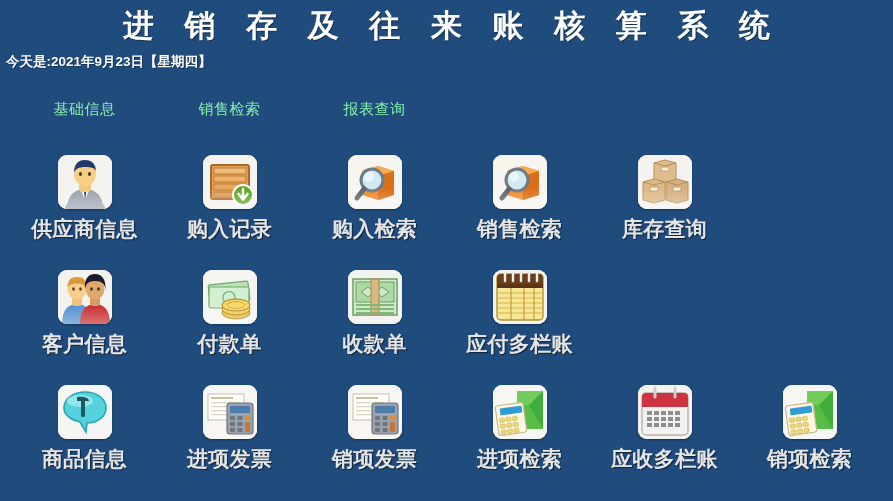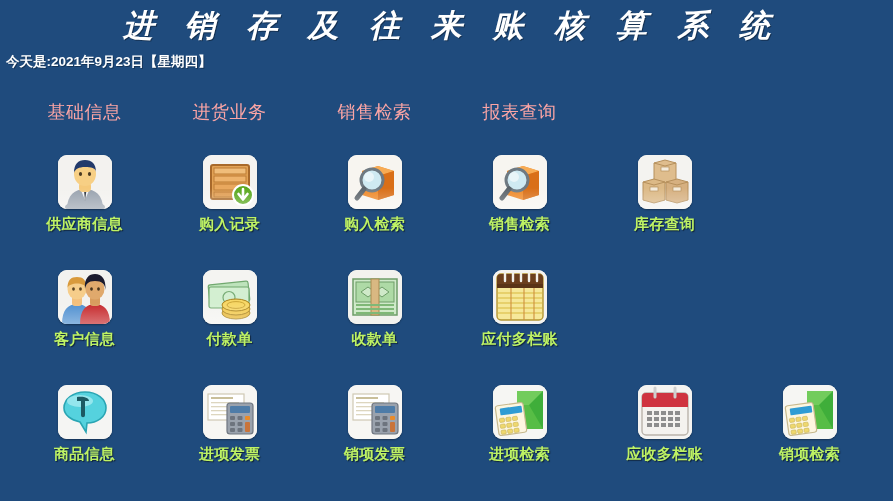--- a/index.html
+++ b/index.html
@@ -21,21 +21,20 @@
     background: #1f4b7d;
   }
 
   
   .title-bar {
     position: absolute;
     left: 0;
     top: 6px;
     width: 893px;
     text-align: center;
-    font-style: italic;
   }
   .app-title {
     display: inline-block;
     color: #ffffff;
     font-size: 31px;
     font-weight: bold;
     letter-spacing: 11px;
     text-indent: 11px;
     line-height: 40px;
     white-space: nowrap;
@@ -59,22 +58,22 @@
   .col-headers {
     position: absolute;
     left: 0;
     top: 100px;
     width: 893px;
     display: flex;
   }
   .col-header {
     flex: 0 0 145px;
     text-align: center;
-    color: #fca5a5;
-    font-size: 18px;
+    color: #86efac;
+    font-size: 15px;
     letter-spacing: 0.5px;
     white-space: nowrap;
   }
   .col-header:nth-child(1) { margin-left: 12px; }
 
   
   .grid {
     position: absolute;
     left: 0;
     top: 155px;
@@ -97,22 +96,22 @@
     height: 54px;
     border-radius: 9px;
     background: #f2f1ee;
     position: relative;
     overflow: hidden;
     box-shadow: 0 1px 2px rgba(0,0,0,0.35);
     display: block;
   }
   .tile-label {
     margin-top: 6px;
-    color: #bef264;
-    font-size: 15px;
+    color: #e5e5e5;
+    font-size: 21px;
     font-weight: bold;
     white-space: nowrap;
     letter-spacing: 0.3px;
     text-shadow: 1px 1px 1px rgba(0,0,0,0.55);
   }
   .tile-icon svg { display: block; }
 
   
   .tile-icon::after {
     content: "";
@@ -129,21 +128,20 @@
 <div id="app">
 
   <div class="title-bar">
     <span class="app-title">进 销 存 及 往 来 账 核 算 系 统</span>
   </div>
 
   <div class="date-line">今天是:2021年9月23日【星期四】</div>
 
   <div class="col-headers">
     <div class="col-header">基础信息</div>
-    <div class="col-header">进货业务</div>
     <div class="col-header">销售检索</div>
     <div class="col-header">报表查询</div>
   </div>
 
   <div class="grid">
 
     <div class="grid-row">
 
       <div class="tile">
         <span class="tile-icon">

